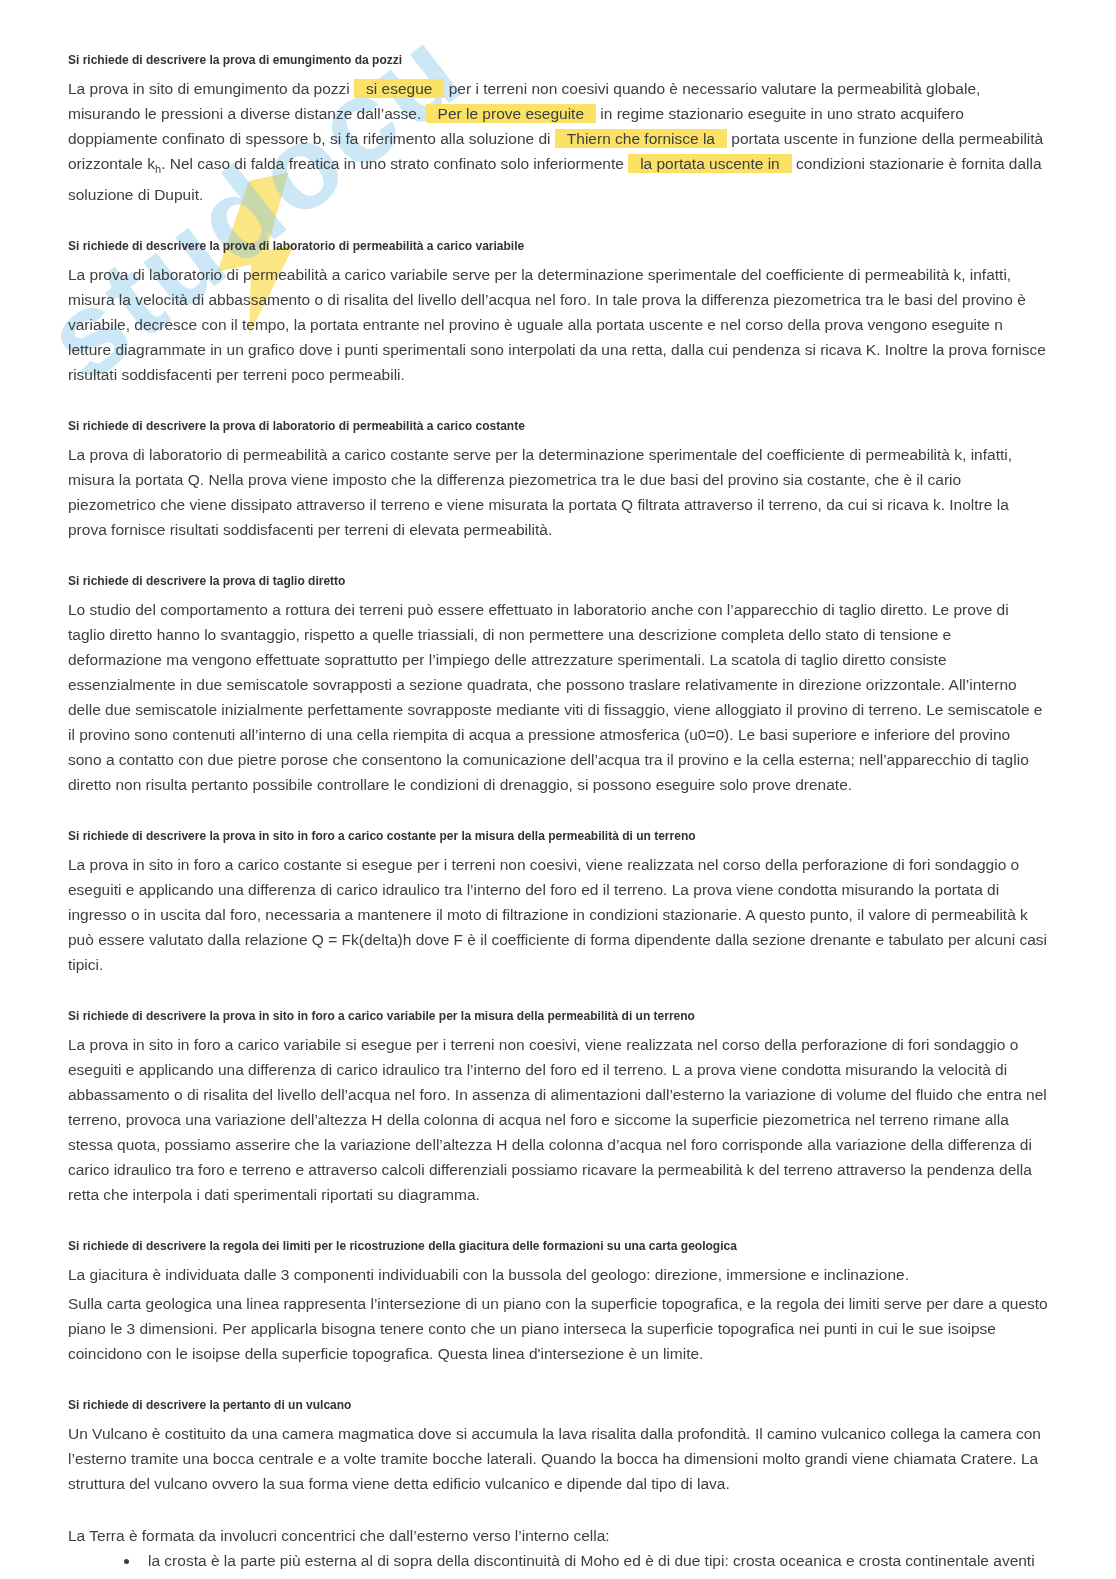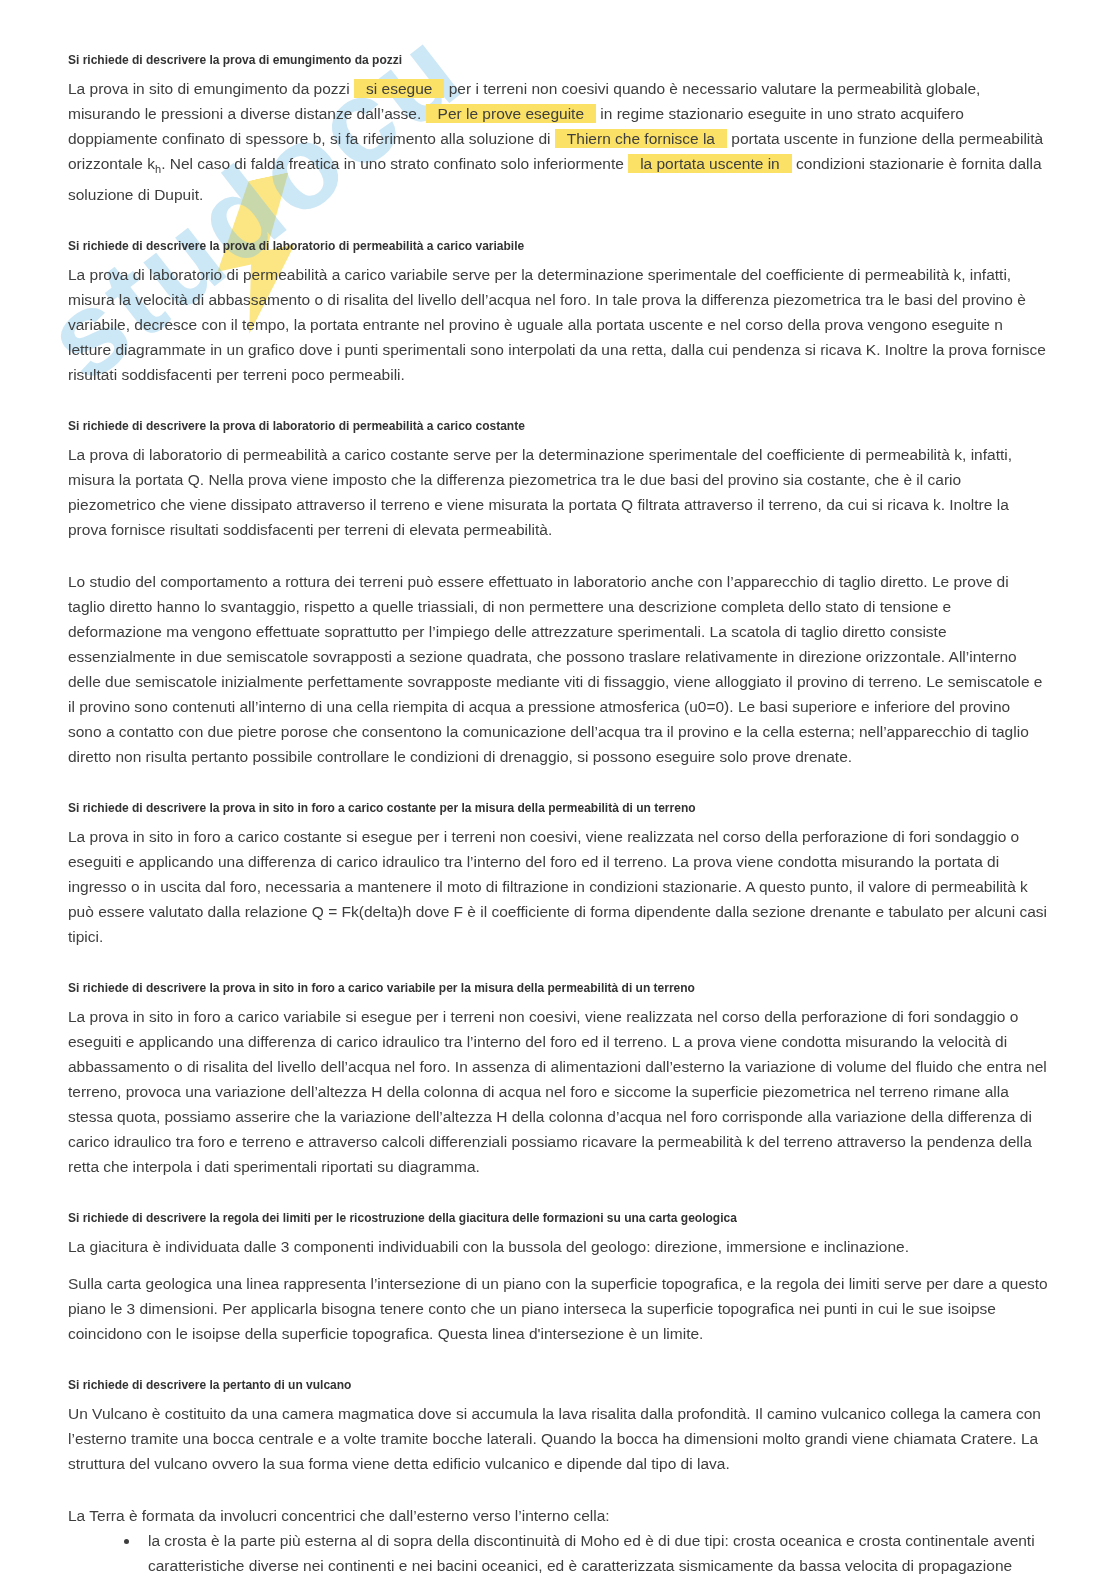--- a/index.html
+++ b/index.html
@@ -60,21 +60,21 @@
     color:#333333;
     margin:0 0 3px 0;
     line-height:25px;
   }
   .para{
     font-size:15.5px;
     line-height:25px;
     margin:0;
     color:#3e3e3e;
   }
-  .para + .para{margin-top:12px;}
+  .para + .para{margin-top:4px;}
   mark.hl{
     background:#fbe266;
     color:inherit;
     padding:1px 12px;
   }
   ul.bullets{
     margin:0;
     padding-left:72px;
   }
   ul.bullets li{
@@ -103,20 +103,21 @@
         </section>
         <section class="section">
           <h2 class="heading">Si richiede di descrivere la prova di laboratorio di permeabilità a carico variabile</h2>
           <p class="para">La prova di laboratorio di permeabilità a carico variabile serve per la determinazione sperimentale del coefficiente di permeabilità k, infatti, misura la velocità di abbassamento o di risalita del livello dell’acqua nel foro. In tale prova la differenza piezometrica tra le basi del provino è variabile, decresce con il tempo, la portata entrante nel provino è uguale alla portata uscente e nel corso della prova vengono eseguite n letture diagrammate in un grafico dove i punti sperimentali sono interpolati da una retta, dalla cui pendenza si ricava K. Inoltre la prova fornisce risultati soddisfacenti per terreni poco permeabili.</p>
         </section>
         <section class="section">
           <h2 class="heading">Si richiede di descrivere la prova di laboratorio di permeabilità a carico costante</h2>
           <p class="para">La prova di laboratorio di permeabilità a carico costante serve per la determinazione sperimentale del coefficiente di permeabilità k, infatti, misura la portata Q. Nella prova viene imposto che la differenza piezometrica tra le due basi del provino sia costante, che è il cario piezometrico che viene dissipato attraverso il terreno e viene misurata la portata Q filtrata attraverso il terreno, da cui si ricava k. Inoltre la prova fornisce risultati soddisfacenti per terreni di elevata permeabilità.</p>
         </section>
         <section class="section">
+          <h2 class="heading">Si richiede di descrivere la prova di taglio diretto</h2>
           <p class="para">Lo studio del comportamento a rottura dei terreni può essere effettuato in laboratorio anche con l’apparecchio di taglio diretto. Le prove di taglio diretto hanno lo svantaggio, rispetto a quelle triassiali, di non permettere una descrizione completa dello stato di tensione e deformazione ma vengono effettuate soprattutto per l’impiego delle attrezzature sperimentali. La scatola di taglio diretto consiste essenzialmente in due semiscatole sovrapposti a sezione quadrata, che possono traslare relativamente in direzione orizzontale. All’interno delle due semiscatole inizialmente perfettamente sovrapposte mediante viti di fissaggio, viene alloggiato il provino di terreno. Le semiscatole e il provino sono contenuti all’interno di una cella riempita di acqua a pressione atmosferica (u0=0). Le basi superiore e inferiore del provino sono a contatto con due pietre porose che consentono la comunicazione dell’acqua tra il provino e la cella esterna; nell’apparecchio di taglio diretto non risulta pertanto possibile controllare le condizioni di drenaggio, si possono eseguire solo prove drenate.</p>
         </section>
         <section class="section">
           <h2 class="heading">Si richiede di descrivere la prova in sito in foro a carico costante per la misura della permeabilità di un terreno</h2>
           <p class="para">La prova in sito in foro a carico costante si esegue per i terreni non coesivi, viene realizzata nel corso della perforazione di fori sondaggio o eseguiti e applicando una differenza di carico idraulico tra l’interno del foro ed il terreno. La prova viene condotta misurando la portata di ingresso o in uscita dal foro, necessaria a mantenere il moto di filtrazione in condizioni stazionarie. A questo punto, il valore di permeabilità k può essere valutato dalla relazione Q = Fk(delta)h dove F è il coefficiente di forma dipendente dalla sezione drenante e tabulato per alcuni casi tipici.</p>
         </section>
         <section class="section">
           <h2 class="heading">Si richiede di descrivere la prova in sito in foro a carico variabile per la misura della permeabilità di un terreno</h2>
           <p class="para">La prova in sito in foro a carico variabile si esegue per i terreni non coesivi, viene realizzata nel corso della perforazione di fori sondaggio o eseguiti e applicando una differenza di carico idraulico tra l’interno del foro ed il terreno. L a prova viene condotta misurando la velocità di abbassamento o di risalita del livello dell’acqua nel foro. In assenza di alimentazioni dall’esterno la variazione di volume del fluido che entra nel terreno, provoca una variazione dell’altezza H della colonna di acqua nel foro e siccome la superficie piezometrica nel terreno rimane alla stessa quota, possiamo asserire che la variazione dell’altezza H della colonna d’acqua nel foro corrisponde alla variazione della differenza di carico idraulico tra foro e terreno e attraverso calcoli differenziali possiamo ricavare la permeabilità k del terreno attraverso la pendenza della retta che interpola i dati sperimentali riportati su diagramma.</p>
         </section>

